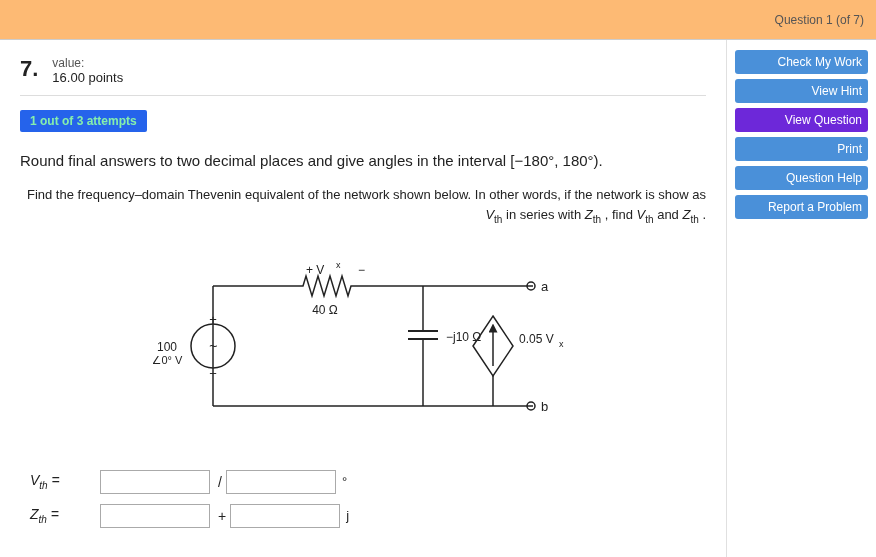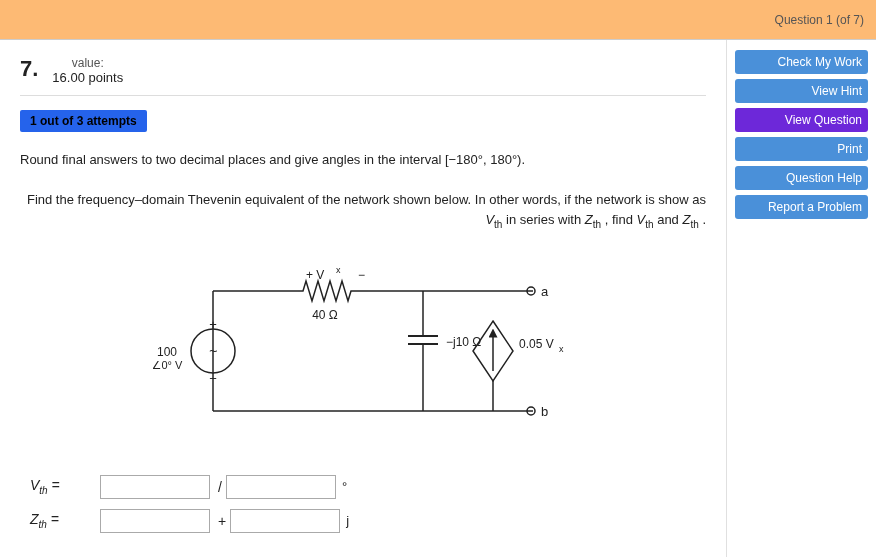--- a/index.html
+++ b/index.html
@@ -40,41 +40,40 @@
     }
     .question-number {
       font-size: 22px;
       font-weight: bold;
       margin-right: 14px;
       color: #222;
     }
     .question-value {
       font-size: 12px;
       color: #555;
-      text-align: center;
     }
     .question-value span {
       display: block;
       font-size: 13px;
       font-weight: normal;
       color: #222;
     }
     .attempts-badge {
       background: #2563eb;
-      color: #000000;
+      color: #86efac;
       font-size: 12px;
       font-weight: bold;
       padding: 4px 10px;
       border-radius: 2px;
       display: inline-block;
       margin-bottom: 10px;
     }
     .instruction-text {
-      font-size: 13px;
-      margin-bottom: 20px;
+      font-size: 15px;
+      margin-bottom: 12px;
       line-height: 1.5;
     }
     .problem-text {
       font-size: 13px;
       margin-bottom: 18px;
       line-height: 1.6;
       text-align: right;
     }
     .circuit-area {
       display: flex;

